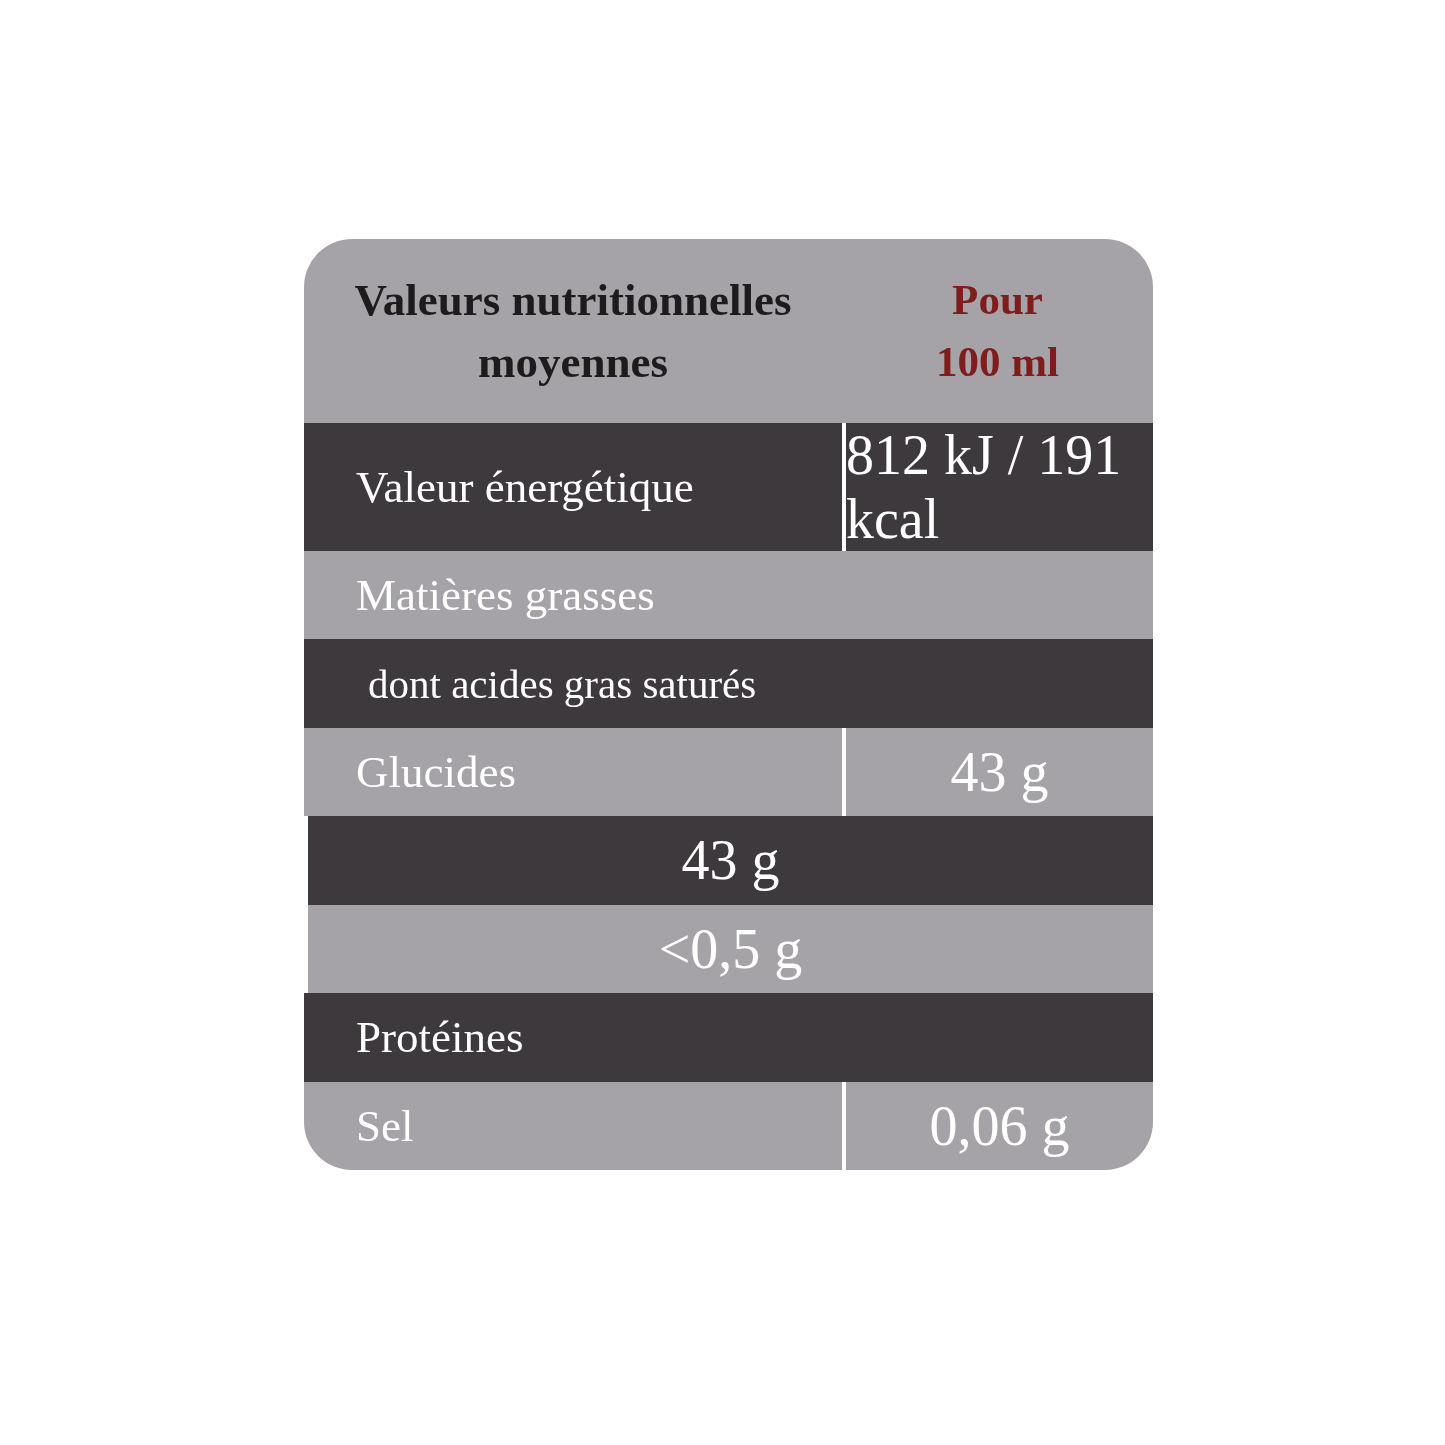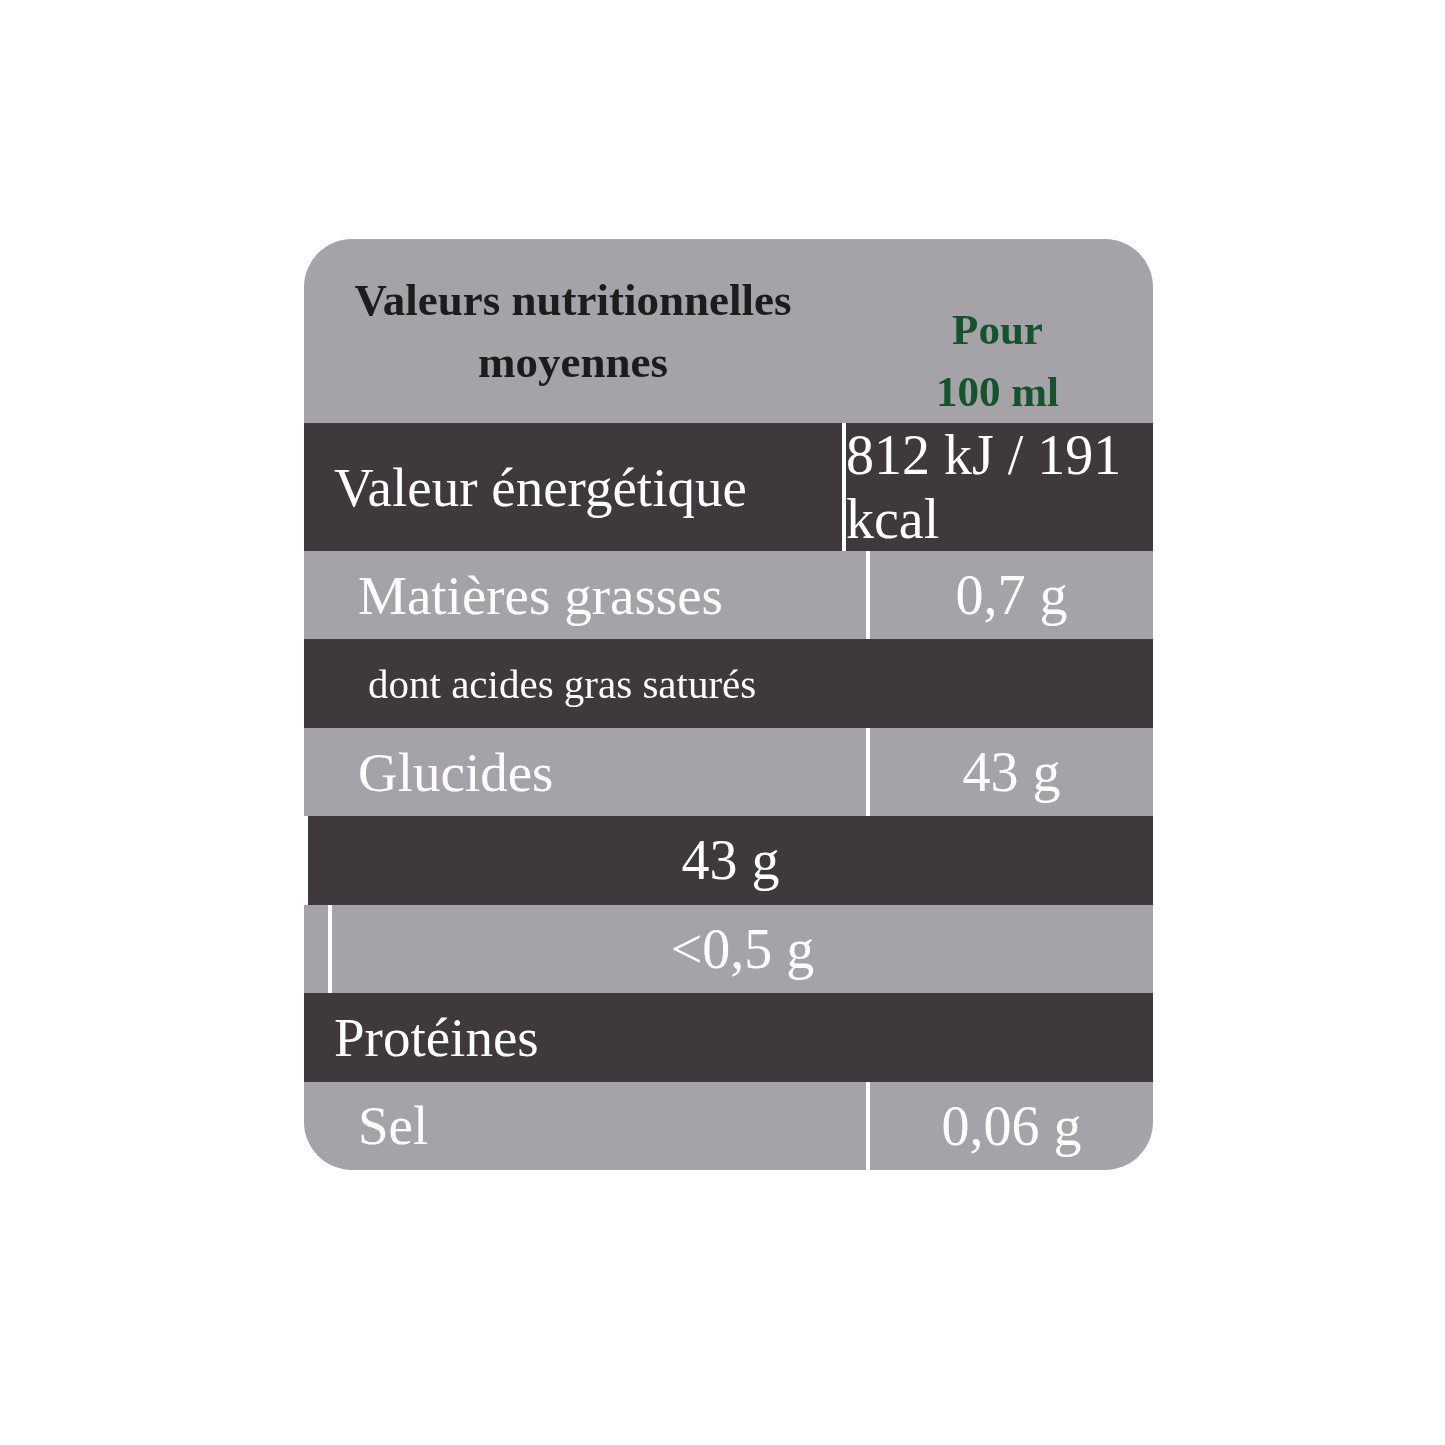--- a/index.html
+++ b/index.html
@@ -38,51 +38,50 @@
     font-weight: bold;
     font-size: 45px;
     line-height: 62px;
     text-align: center;
   }
   .header-right {
     width: 311px;
     display: flex;
     flex-direction: column;
     align-items: center;
-    justify-content: flex-end;
-    color: #14532d;
+    justify-content: center;
+    color: #7f1d1d;
     font-weight: bold;
     font-size: 43px;
     line-height: 62px;
     text-align: center;
   }
   .card-body {
     display: flex;
     flex-direction: column;
     height: 747px;
   }
   .row {
     flex: 1;
     display: flex;
   }
   .row.dark {
     background: #3d393c;
   }
   .row.light {
     background: transparent;
-    margin-left: 24px;
   }
   .row-label {
     width: 538px;
     box-sizing: border-box;
     display: flex;
     align-items: center;
-    padding-left: 30px;
+    padding-left: 52px;
     color: #ffffff;
-    font-size: 55px;
+    font-size: 45px;
   }
   .row.indent .row-label {
     padding-left: 64px;
     font-size: 41px;
     border-radius: 20px;
   }
   .row-value {
     flex: 1;
     border-left: 4px solid #ffffff;
     display: flex;
@@ -110,21 +109,20 @@
     </div>
 
     <div class="card-body" id="rows">
   <div class="row dark">
     <div class="row-label">Valeur énergétique</div>
     <div class="row-value">812 kJ / 191 kcal</div>
   </div>
 
   <div class="row light">
     <div class="row-label">Matières grasses</div>
-    <div class="row-value">0,7 g</div>
   </div>
 
   <div class="row dark indent">
     <div class="row-label">dont acides gras saturés</div>
   </div>
 
   <div class="row light">
     <div class="row-label">Glucides</div>
     <div class="row-value">43 g</div>
   </div>

